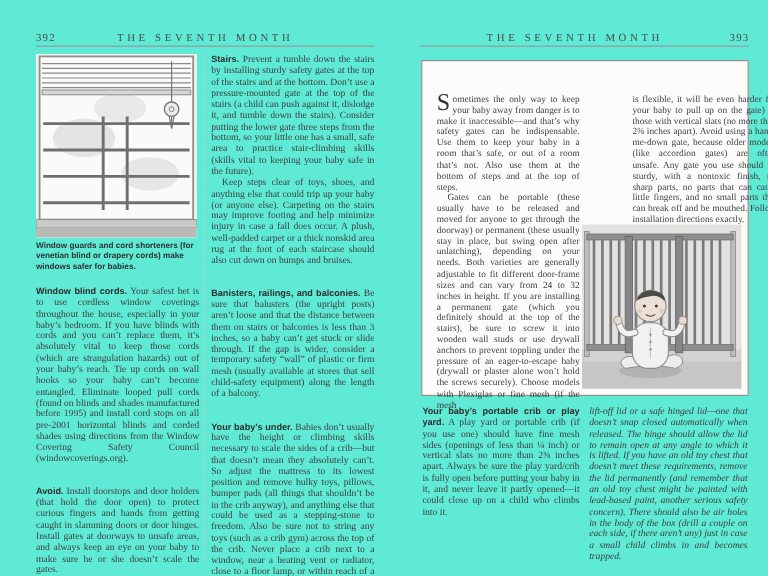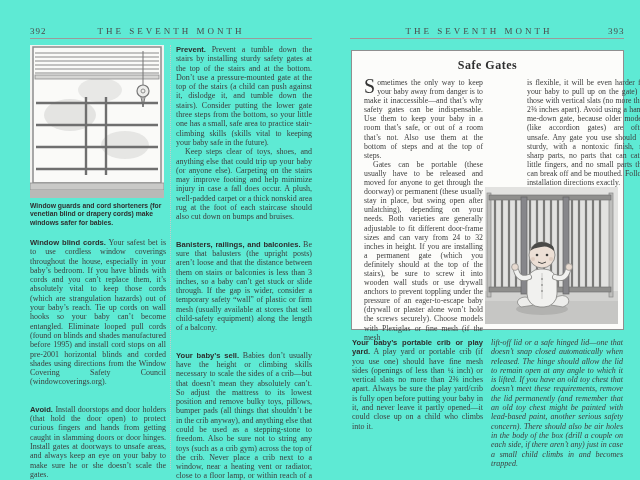--- a/index.html
+++ b/index.html
@@ -80,40 +80,39 @@
     <div class="section">
       <p><b class="lead">Avoid.</b>
         <span>Install doorstops and door holders (that hold the door open) to protect curious fingers and hands from getting caught in slamming doors or door hinges. Install gates at doorways to unsafe areas, and always keep an eye on your baby to make sure he or she doesn’t scale the gates.</span></p>
     </div>
   </div>
 
   <div class="abs col-divider" style="left:170px;top:45px;height:424px;"></div>
 
   <div class="abs body-col" style="left:176px;top:45px;width:136px;">
     <div class="section">
-      <p><b class="lead">Prevent.</b>
+      <p><b class="lead">Stairs.</b>
         <span>Prevent a tumble down the stairs by installing sturdy safety gates at the top of the stairs and at the bottom. Don’t use a pressure-mounted gate at the top of the stairs (a child can push against it, dislodge it, and tumble down the stairs). Consider putting the lower gate three steps from the bottom, so your little one has a small, safe area to practice stair-climbing skills (skills vital to keeping your baby safe in the future).</span></p>
       <p class="para-indent">Keep steps clear of toys, shoes, and anything else that could trip up your baby (or anyone else). Carpeting on the stairs may improve footing and help minimize injury in case a fall does occur. A plush, well-padded carpet or a thick nonskid area rug at the foot of each staircase should also cut down on bumps and bruises.</p>
     </div>
     <div class="section">
       <p><b class="lead">Banisters, railings, and balconies.</b>
         <span>Be sure that balusters (the upright posts) aren’t loose and that the distance between them on stairs or balconies is less than 3 inches, so a baby can’t get stuck or slide through. If the gap is wider, consider a temporary safety “wall” of plastic or firm mesh (usually available at stores that sell child-safety equipment) along the length of a balcony.</span></p>
     </div>
     <div class="section">
-      <p><b class="lead">Your baby’s sell.</b>
+      <p><b class="lead">Your baby’s under.</b>
         <span>Babies don’t usually have the height or climbing skills necessary to scale the sides of a crib—but that doesn’t mean they absolutely can’t. So adjust the mattress to its lowest position and remove bulky toys, pillows, bumper pads (all things that shouldn’t be in the crib anyway), and anything else that could be used as a stepping-stone to freedom. Also be sure not to string any toys (such as a crib gym) across the top of the crib. Never place a crib next to a window, near a heating vent or radiator, close to a floor lamp, or within reach of a heavy piece of furniture.</span></p>
     </div>
   </div>
 
   <div class="abs running-head" style="left:350px;top:26px;width:258px;">THE SEVENTH MONTH</div>
   <div class="abs pagenum" style="left:608px;top:26px;">393</div>
   <div class="abs rule" style="left:350px;top:38px;width:274px;"></div>
 
   <div class="abs safe-box" style="left:351px;top:50px;width:271px;height:278px;">
-    <div class="abs box-title" style="left:0;top:7px;width:271px;">Safe Gates</div>
 
     <div class="abs box-col" style="left:12px;top:27px;width:119px;">
       <p><span class="dropcap">S</span><span>ometimes the only way to keep your baby away from danger is to make it inaccessible—and that’s why safety gates can be indispensable. Use them to keep your baby in a room that’s safe, or out of a room that’s not. Also use them at the bottom of steps and at the top of steps.</span></p>
       <p class="para-indent">Gates can be portable (these usually have to be released and moved for anyone to get through the doorway) or permanent (these usually stay in place, but swing open after unlatching), depending on your needs. Both varieties are generally adjustable to fit different door-frame sizes and can vary from 24 to 32 inches in height. If you are installing a permanent gate (which you definitely should at the top of the stairs), be sure to screw it into wooden wall studs or use drywall anchors to prevent toppling under the pressure of an eager-to-escape baby (drywall or plaster alone won’t hold the screws securely). Choose models with Plexiglas or fine mesh (if the mesh</p>
     </div>
 
     <div class="abs box-col" style="left:140px;top:27px;width:120px;margin-left:35px;">
       <p>is flexible, it will be even harder for your baby to pull up on the gate) or those with vertical slats (no more than 2⅜ inches apart). Avoid using a hand-me-down gate, because older models (like accordion gates) are often unsafe. Any gate you use should be sturdy, with a nontoxic finish, no sharp parts, no parts that can catch little fingers, and no small parts that can break off and be mouthed. Follow installation directions exactly.</p>
     </div>
 

